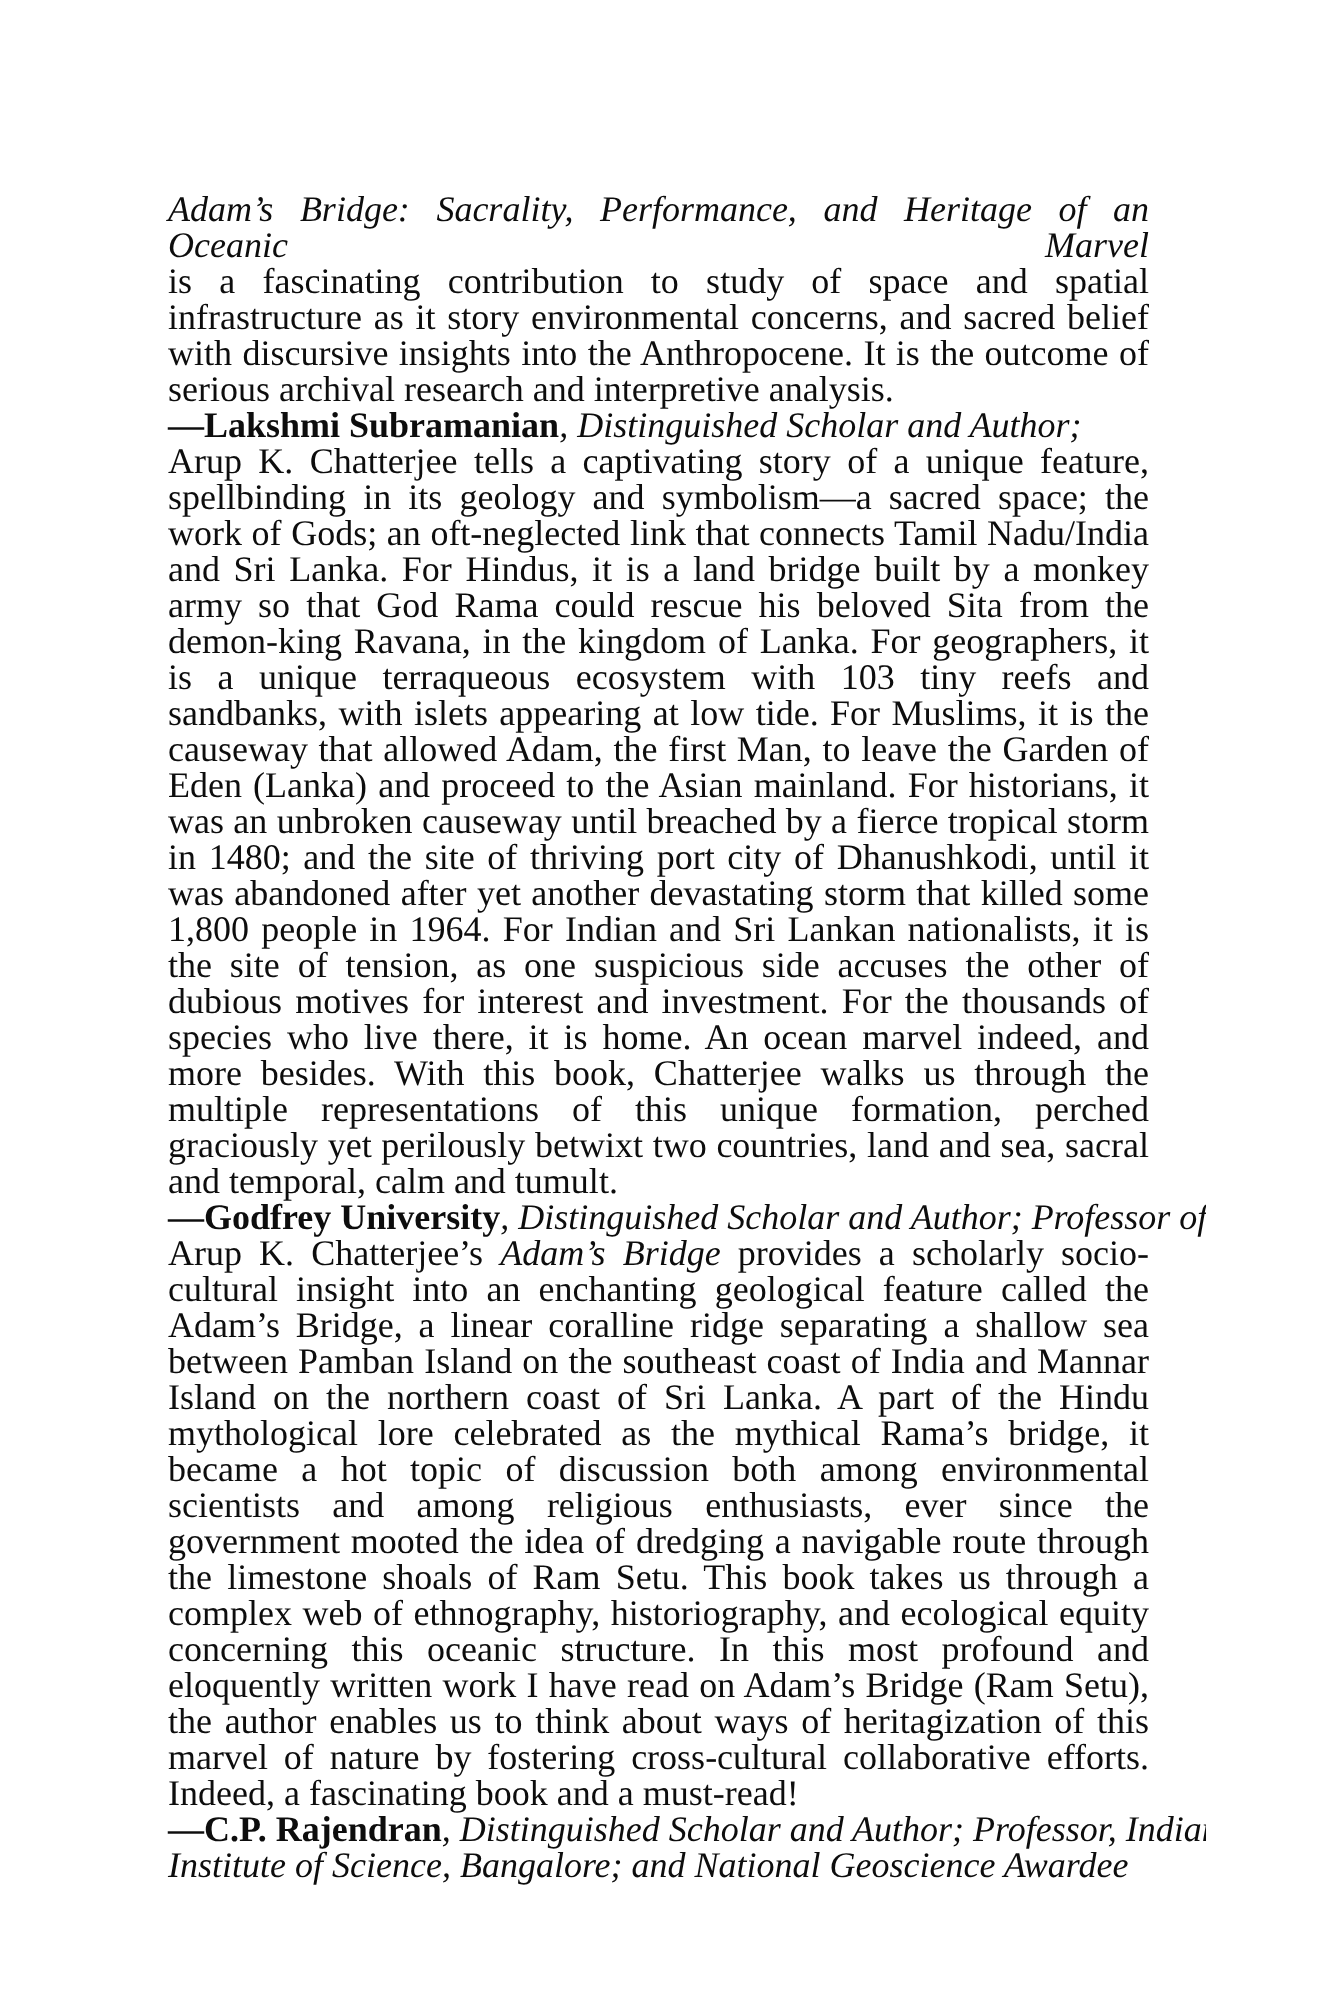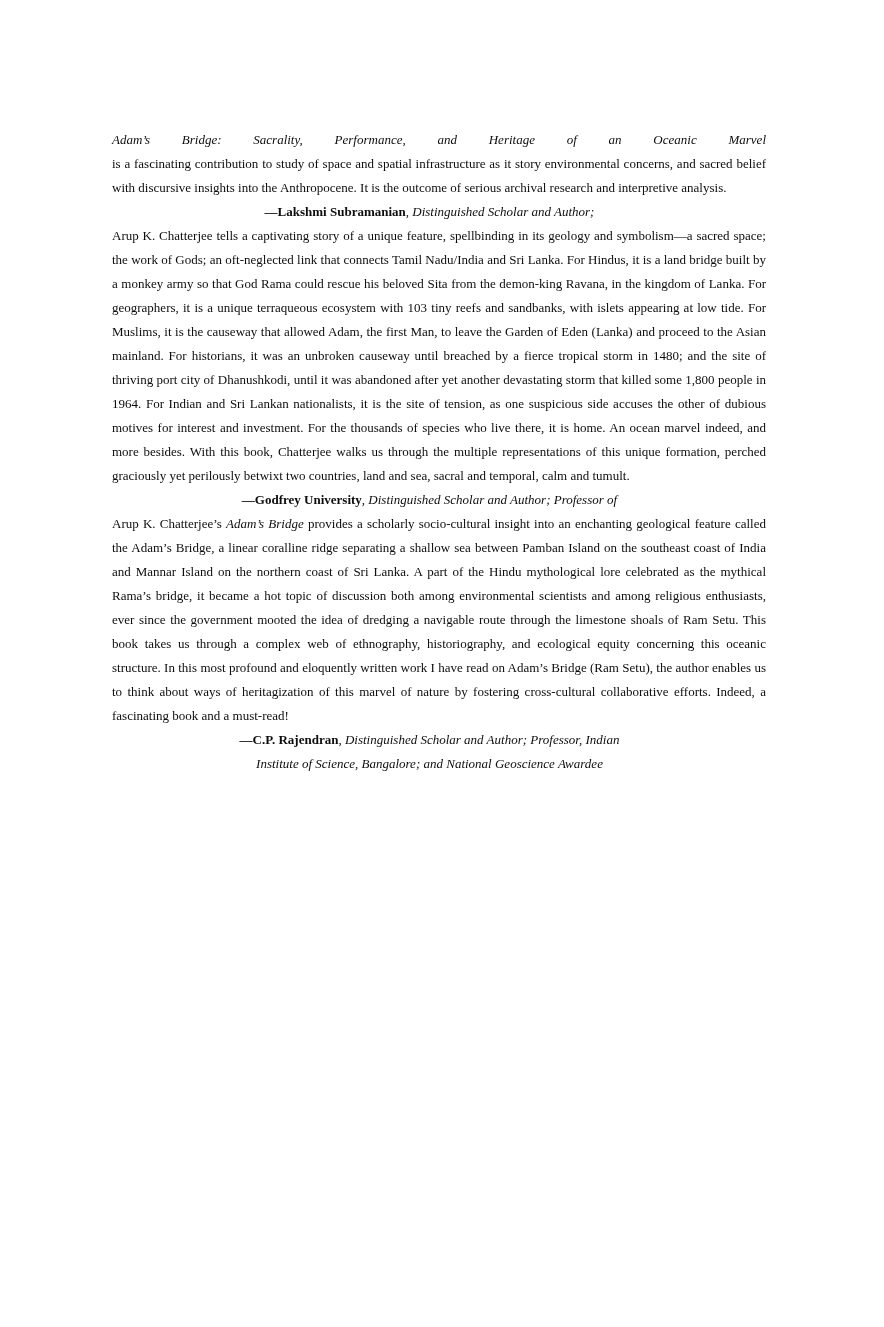--- a/index.html
+++ b/index.html
@@ -9,21 +9,21 @@
   }
   .page {
     position: relative;
     width: 804px;
     height: 1327px;
     background: #ffffff;
     box-sizing: border-box;
     padding: 128px 0 0 112px;
     overflow: hidden;
     font-family: "Liberation Serif", "DejaVu Serif", serif;
-    font-size: 13px;
+    font-size: 24px;
     line-height: 24px;
     color: #0d0d0d;
   }
   .column {
     width: 654px;
   }
   .blurb { margin: 0; }
   .blurb + .blurb { }
   .quote {
     margin: 0;
@@ -31,21 +31,21 @@
     hyphens: none;
   }
   .title-line {
     display: block;
     text-align: justify;
     text-align-last: justify;
   }
   .italic, em { font-style: italic; }
   .roman { font-style: normal; }
   .attribution {
-    text-align: center;
+    text-align: left;
     padding-right: 19px;
   }
   .attr-line { white-space: nowrap; }
   .endorser-name {
     font-weight: 700;
     font-style: normal;
   }
 </style>
 </head>
 <body>

